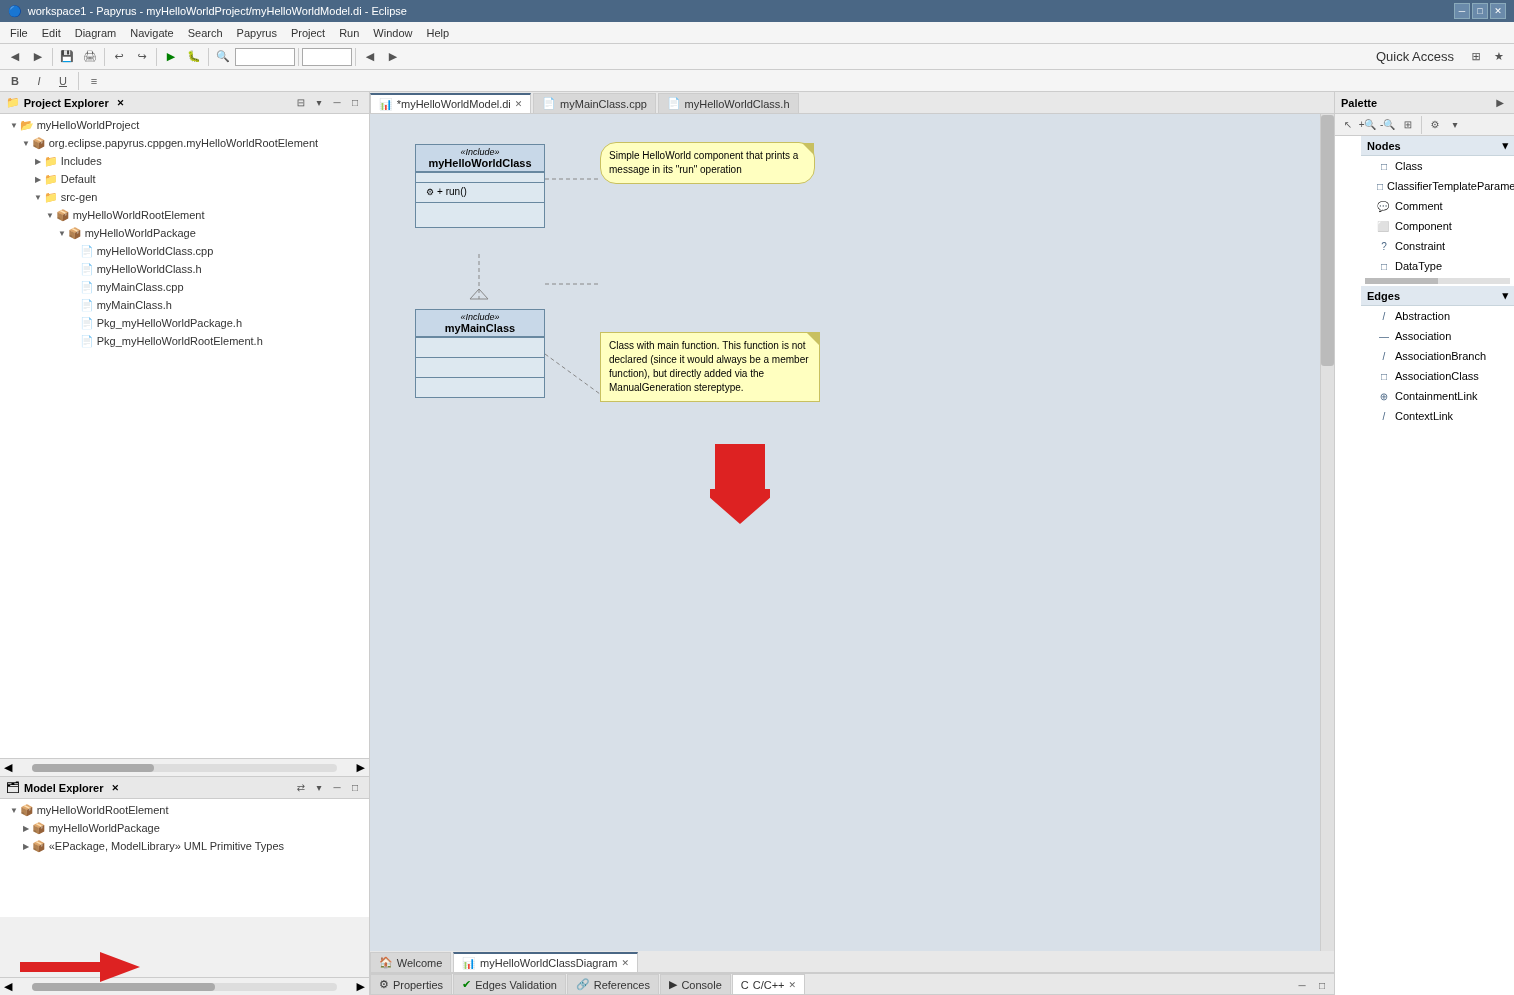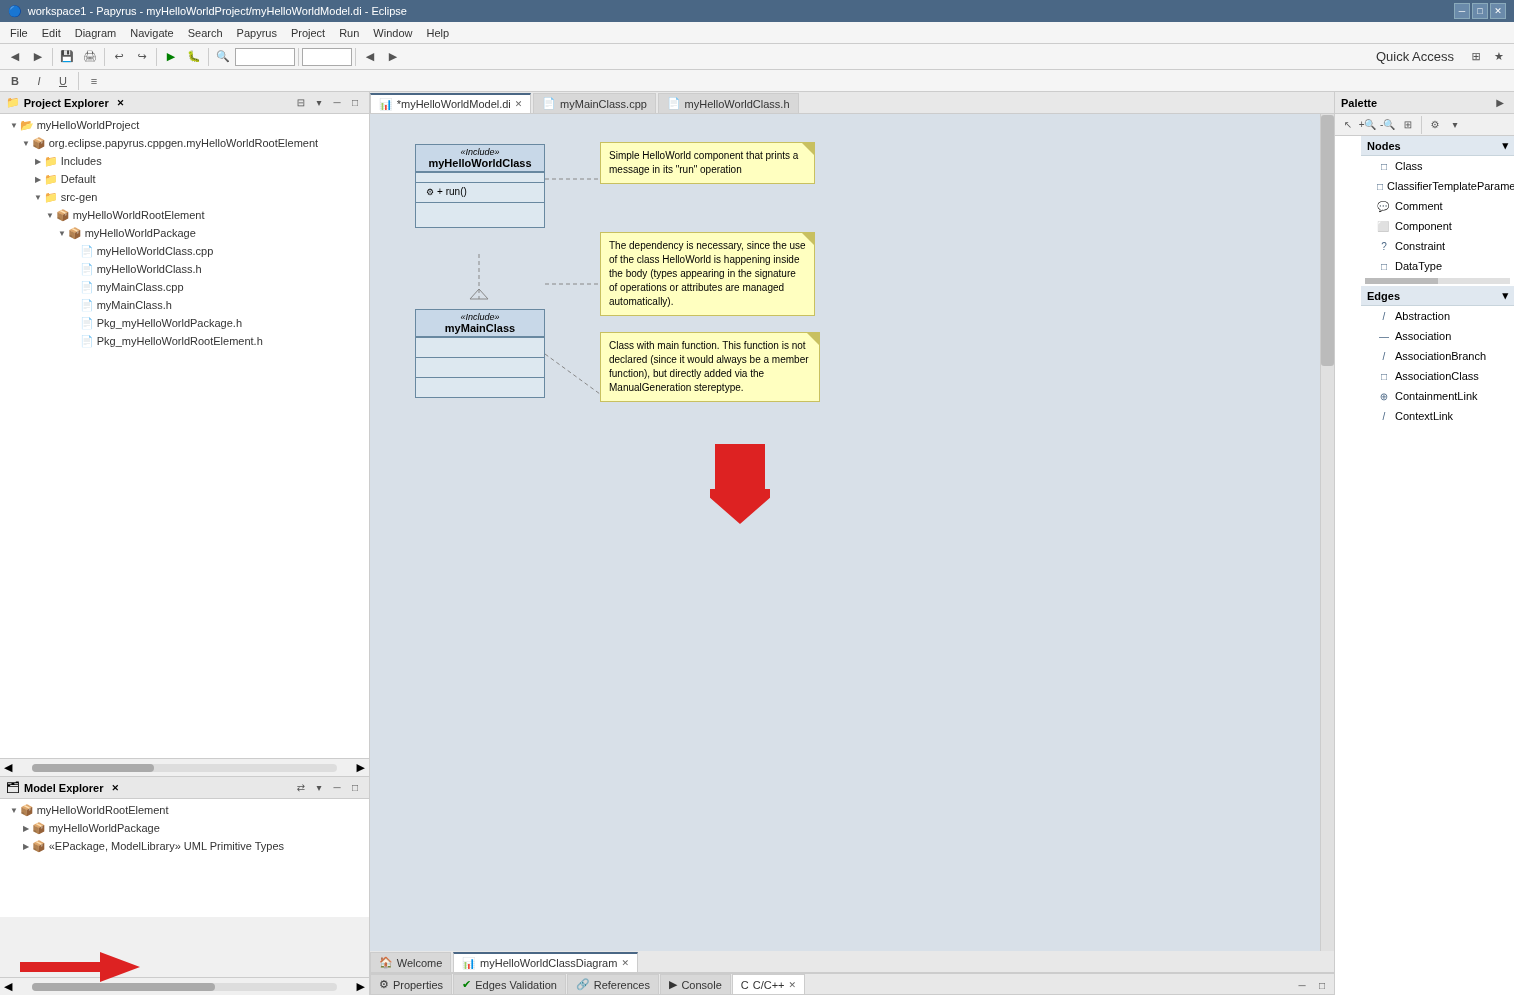--- a/index.html
+++ b/index.html
@@ -709,27 +709,24 @@
         <div class="uml-class" style="left:45px;top:195px;width:130px;">
           <div class="uml-class-header">
             <div class="uml-class-stereotype">«Include»</div>
             <div class="uml-class-name">myMainClass</div>
           </div>
           <div class="uml-class-section" style="min-height:20px;"></div>
           <div class="uml-class-section" style="min-height:20px;"></div>
           <div class="uml-class-section" style="min-height:20px;"></div>
         </div>
 
-        <div class="uml-note" style="left:230px;top:28px;width:215px;">
+        <div class="uml-note" style="left:230px;top:28px;width:215px;border-radius:16px;">
           <span>Simple HelloWorld component that prints a message in its "run" operation</span>
         </div>
 
-        <div class="uml-note" style="left:230px;top:118px;width:215px;">
-          <span>The dependency is necessary, since the use of the class HelloWorld is happening inside the body (types appearing in the signature of operations or attributes are managed automatically).</span>
-        </div>
 
         <div class="uml-note" style="left:230px;top:218px;width:241px;">
           <span>Class with main function. This function is not declared (since it would always be a member function), but directly added via the ManualGeneration stereptype.</span>
         </div>
 
         <div style="position:absolute; left:340px; top:330px; pointer-events:none;">
           <svg width="60" height="80" viewBox="0 0 60 80">
             <polygon points="5,0 55,0 55,45 70,45 30,80 -10,45 5,45" fill="#dd2222"></polygon>
           </svg>
         </div>

